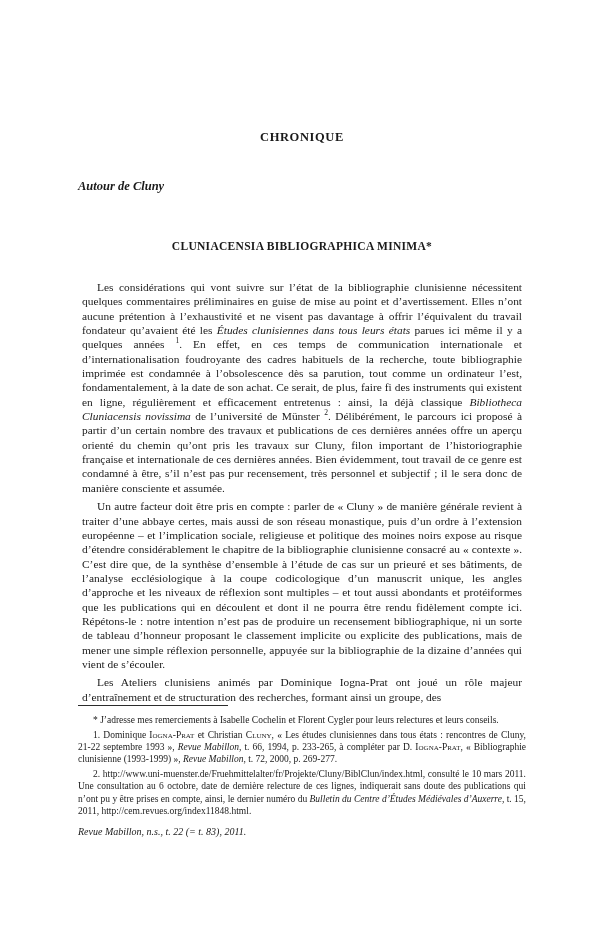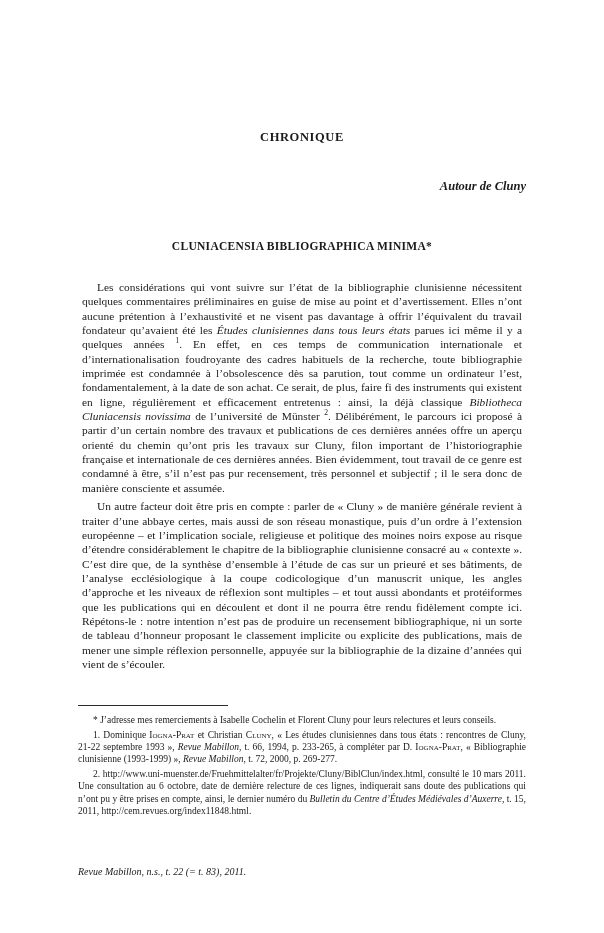--- a/index.html
+++ b/index.html
@@ -34,21 +34,21 @@
     font-weight: bold;
     font-variant: small-caps;
     text-transform: uppercase;
     margin: 0 0 34px 0;
   }
   .section-title {
     font-size: 12.5px;
     font-weight: bold;
     font-style: italic;
     margin: 0 0 46px 0;
-    text-align: right;
+    text-align: left;
   }
   .article-title {
     text-align: center;
     font-size: 11.5px;
     font-weight: bold;
     letter-spacing: 0.3px;
     text-transform: uppercase;
     margin: 12px 0 28px 0;
   }
   p.body-par {
@@ -81,41 +81,42 @@
   p.fn {
     font-size: 9.5px;
     line-height: 12.1px;
     text-align: justify;
     margin: 0 0 3px 0;
     text-indent: 15px;
   }
   .running-foot {
     position: absolute;
     left: 78px;
-    top: 866px;
+    top: 826px;
     font-size: 10px;
     font-style: italic;
   }
 </style>
 </head>
 <body>
 
 <div class="page">
 
   <div class="content">
     <div class="chronique">CHRONIQUE</div>
     <div class="section-title">Autour de Cluny</div>
     <div class="article-title">CLUNIACENSIA BIBLIOGRAPHICA MINIMA*</div>
 
     <p class="body-par">Les considérations qui vont suivre sur l’état de la bibliographie clunisienne nécessitent quelques commentaires préliminaires en guise de mise au point et d’avertissement. Elles n’ont aucune prétention à l’exhaustivité et ne visent pas davantage à offrir l’équivalent du travail fondateur qu’avaient été les <i>Études clunisiennes dans tous leurs états</i> parues ici même il y a quelques années <sup>1</sup>. En effet, en ces temps de communication internationale et d’internationalisation foudroyante des cadres habituels de la recherche, toute bibliographie imprimée est condamnée à l’obsolescence dès sa parution, tout comme un ordinateur l’est, fondamentalement, à la date de son achat. Ce serait, de plus, faire fi des instruments qui existent en ligne, régulièrement et efficacement entretenus : ainsi, la déjà classique <i>Bibliotheca Cluniacensis novissima</i> de l’université de Münster <sup>2</sup>. Délibérément, le parcours ici proposé à partir d’un certain nombre des travaux et publications de ces dernières années offre un aperçu orienté du chemin qu’ont pris les travaux sur Cluny, filon important de l’historiographie française et internationale de ces dernières années. Bien évidemment, tout travail de ce genre est condamné à être, s’il n’est pas pur recensement, très personnel et subjectif ; il le sera donc de manière consciente et assumée.</p>
     <p class="body-par">Un autre facteur doit être pris en compte : parler de « Cluny » de manière générale revient à traiter d’une abbaye certes, mais aussi de son réseau monastique, puis d’un ordre à l’extension européenne – et l’implication sociale, religieuse et politique des moines noirs expose au risque d’étendre considérablement le chapitre de la bibliographie clunisienne consacré au « contexte ». C’est dire que, de la synthèse d’ensemble à l’étude de cas sur un prieuré et ses bâtiments, de l’analyse ecclésiologique à la coupe codicologique d’un manuscrit unique, les angles d’approche et les niveaux de réflexion sont multiples – et tout aussi abondants et protéiformes que les publications qui en découlent et dont il ne pourra être rendu fidèlement compte ici. Répétons-le : notre intention n’est pas de produire un recensement bibliographique, ni un sorte de tableau d’honneur proposant le classement implicite ou explicite des publications, mais de mener une simple réflexion personnelle, appuyée sur la bibliographie de la dizaine d’années qui vient de s’écouler.</p>
+    <p class="body-par">Les Ateliers clunisiens animés par Dominique Iogna-Prat ont joué un rôle majeur d’entraînement et de structuration des recherches, formant ainsi un groupe, des</p>
   </div>
 
   <div class="footnotes">
     <div class="fn-rule"></div>
-    <p class="fn">* J’adresse mes remerciements à Isabelle Cochelin et Florent Cluny pour leurs relectures et leurs conseils.</p>
+    <p class="fn">* J’adresse mes remerciements à Isabelle Cochelin et Florent Cygler pour leurs relectures et leurs conseils.</p>
     <p class="fn">1. Dominique <span class="sc">Iogna-Prat</span> et Christian <span class="sc">Cluny</span>, « Les études clunisiennes dans tous états : rencontres de Cluny, 21-22 septembre 1993 », <i>Revue Mabillon</i>, t. 66, 1994, p. 233-265, à compléter par D. <span class="sc">Iogna-Prat</span>, « Bibliographie clunisienne (1993-1999) », <i>Revue Mabillon</i>, t. 72, 2000, p. 269-277.</p>
     <p class="fn">2. http://www.uni-muenster.de/Fruehmittelalter/fr/Projekte/Cluny/BiblClun/index.html, consulté le 10 mars 2011. Une consultation au 6 octobre, date de dernière relecture de ces lignes, indiquerait sans doute des publications qui n’ont pu y être prises en compte, ainsi, le dernier numéro du <i>Bulletin du Centre d’Études Médiévales d’Auxerre</i>, t. 15, 2011, http://cem.revues.org/index11848.html.</p>
   </div>
 
   <div class="running-foot">Revue Mabillon, n.s., t. 22 (= t. 83), 2011.</div>
 
 </div>
 
 </body></html>

